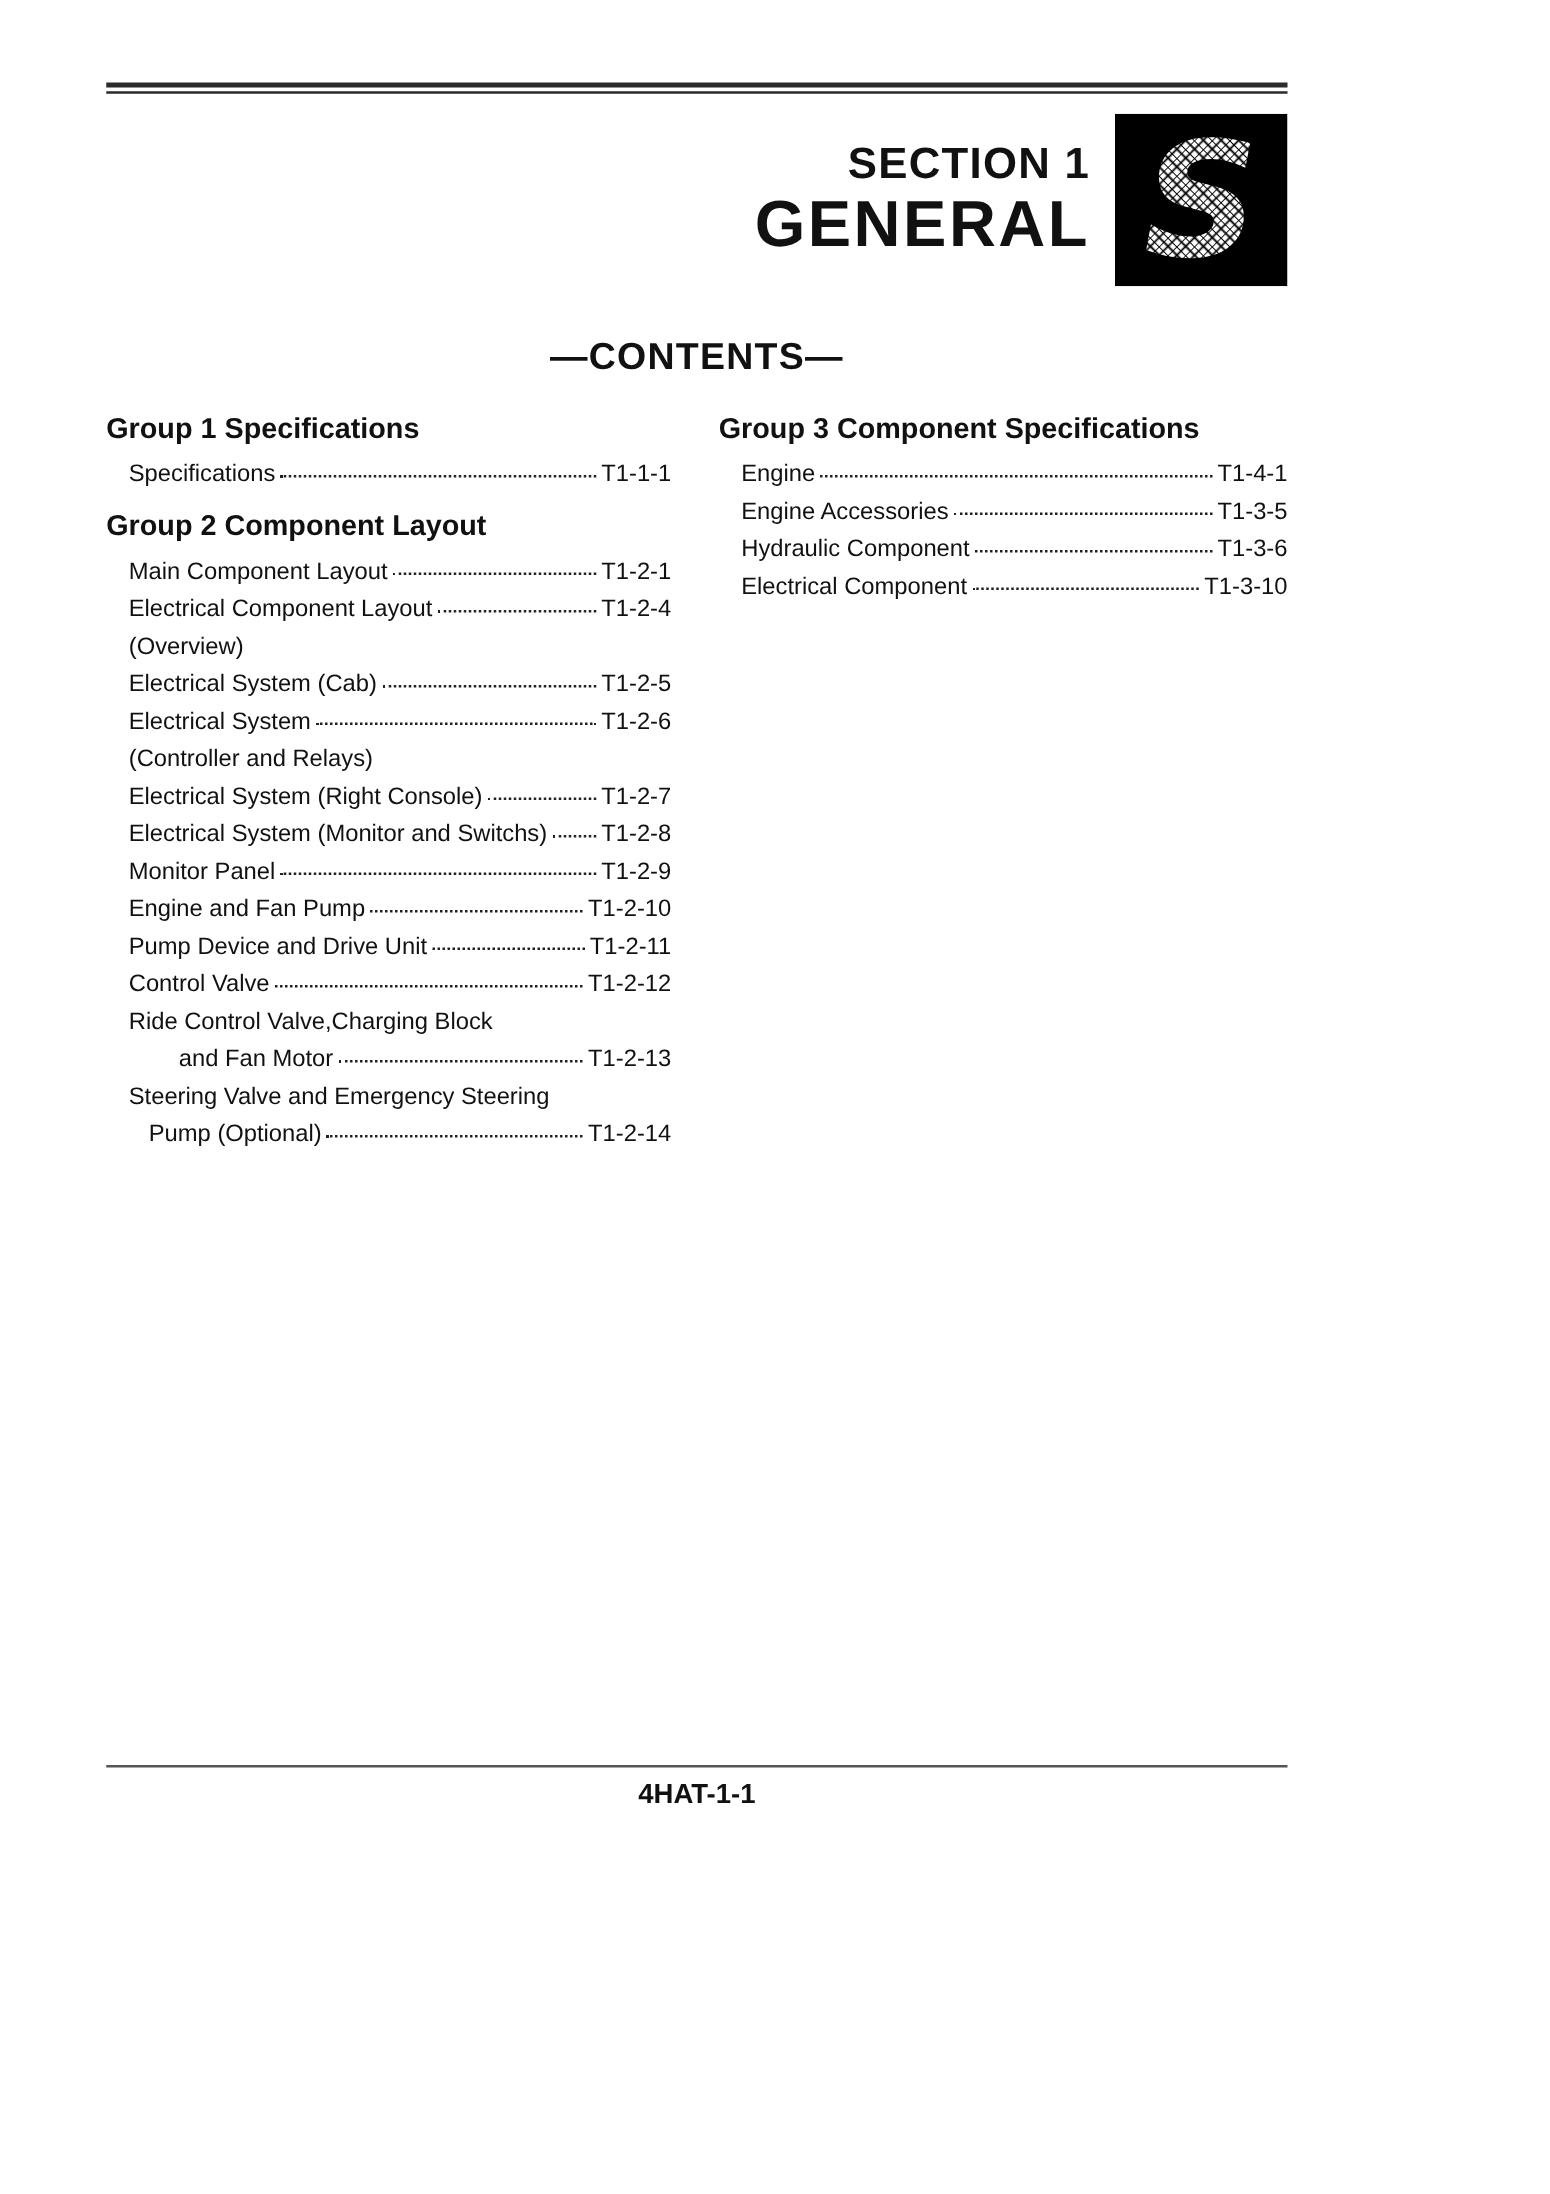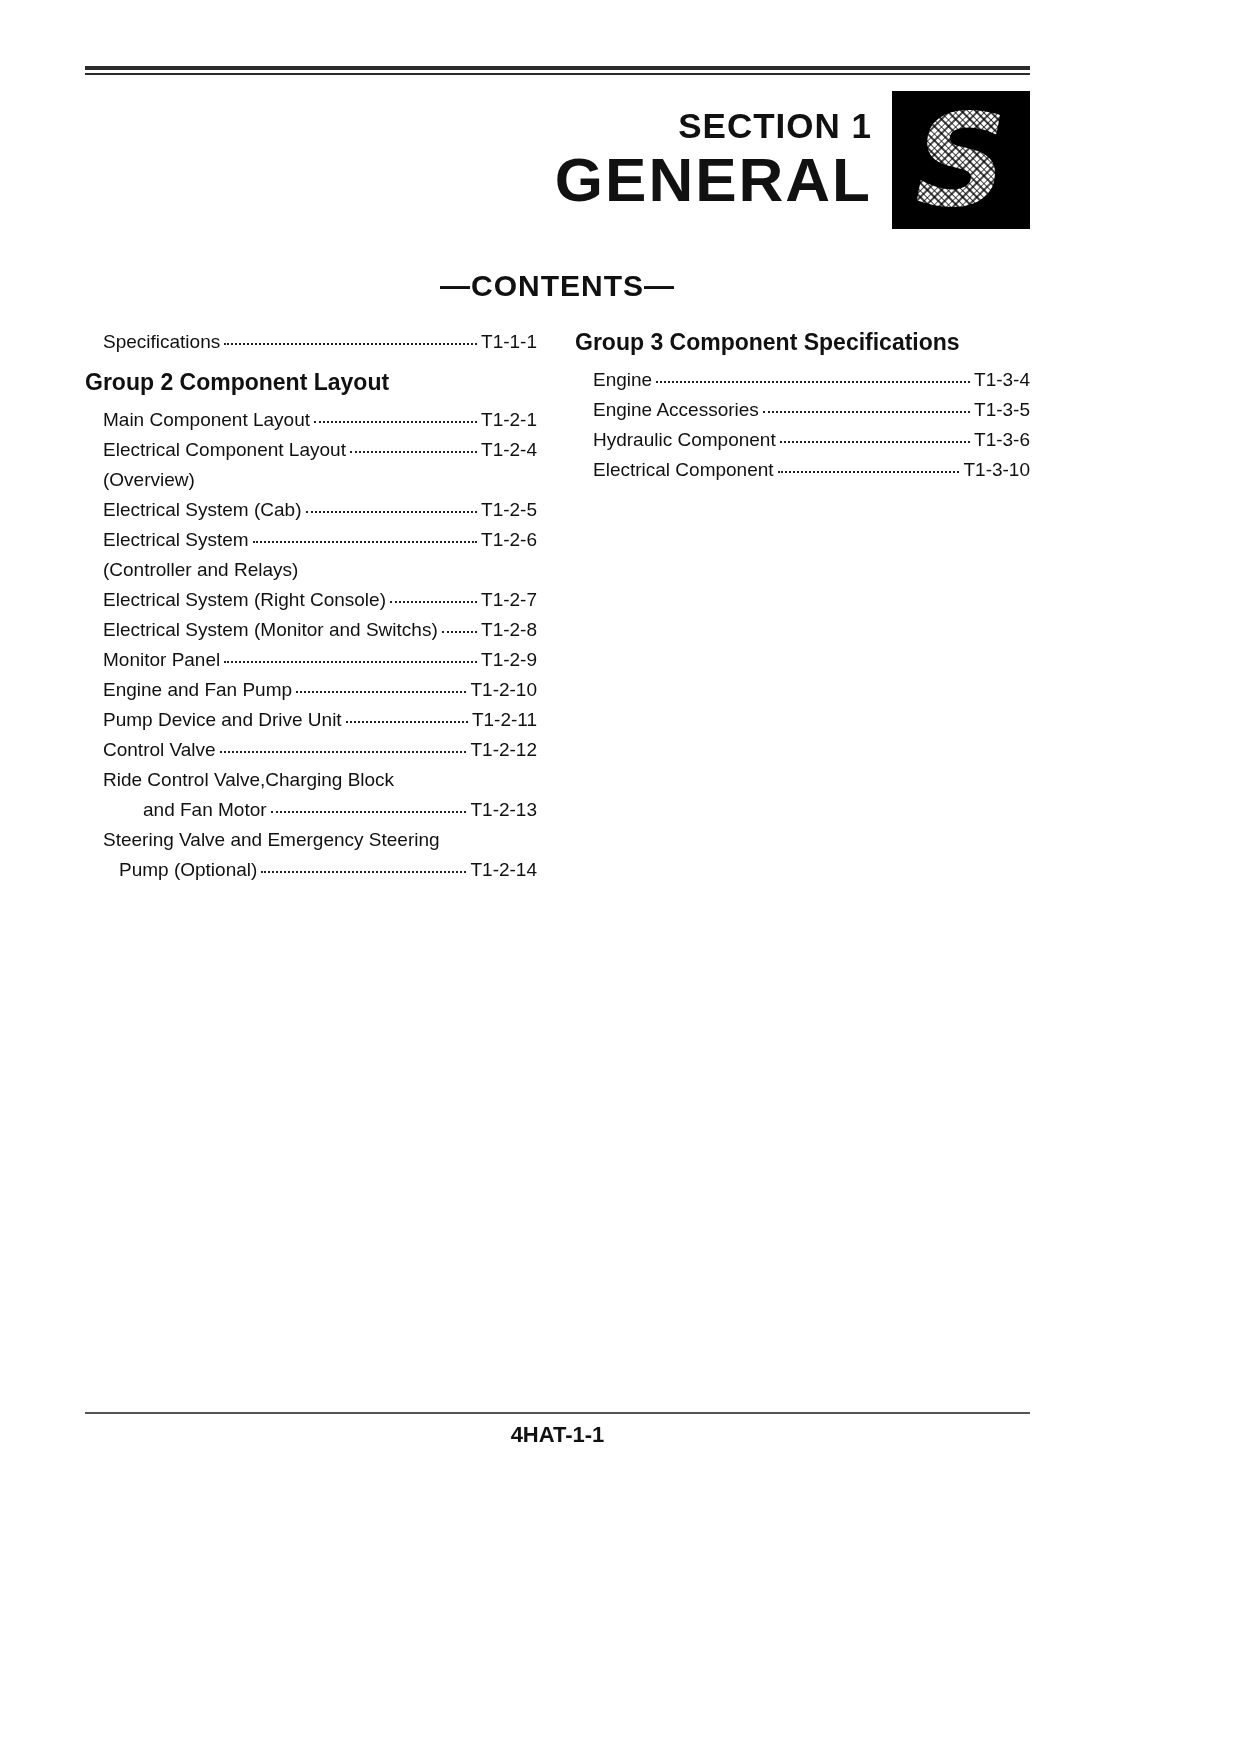--- a/index.html
+++ b/index.html
@@ -37,21 +37,21 @@
       text-align: right;
       margin-right: 20px;
     }
     .section-label {
       font-size: 35px;
       font-weight: bold;
       letter-spacing: 1px;
       line-height: 1.15;
     }
     .section-title {
-      font-size: 62px;
+      font-size: 52px;
       font-weight: bold;
       letter-spacing: 2px;
       line-height: 1.1;
     }
     .logo {
       width: 138px;
       height: 138px;
       display: block;
     }
     .contents-title {
@@ -136,20 +136,21 @@
     </svg>
   </div>
 
   <div class="contents-title">—CONTENTS—</div>
 
   <div class="columns">
 
     <div class="col-left">
 
       <div class="group">
+        <div class="group-title">Group 1 Specifications</div>
         <div class="row">
           <span class="lbl">Specifications</span>
           <span class="leader"></span>
           <span class="pg">T1-1-1</span>
         </div>
       </div>
 
       <div class="group">
         <div class="group-title">Group 2 Component Layout</div>
 
@@ -244,21 +245,21 @@
       </div>
     </div>
 
     <div class="col-right">
       <div class="group">
         <div class="group-title">Group 3 Component Specifications</div>
 
         <div class="row">
           <span class="lbl">Engine</span>
           <span class="leader"></span>
-          <span class="pg">T1-3-4</span>
+          <span class="pg">T1-4-1</span>
         </div>
 
         <div class="row">
           <span class="lbl">Engine Accessories</span>
           <span class="leader"></span>
           <span class="pg">T1-3-5</span>
         </div>
 
         <div class="row">
           <span class="lbl">Hydraulic Component</span>

